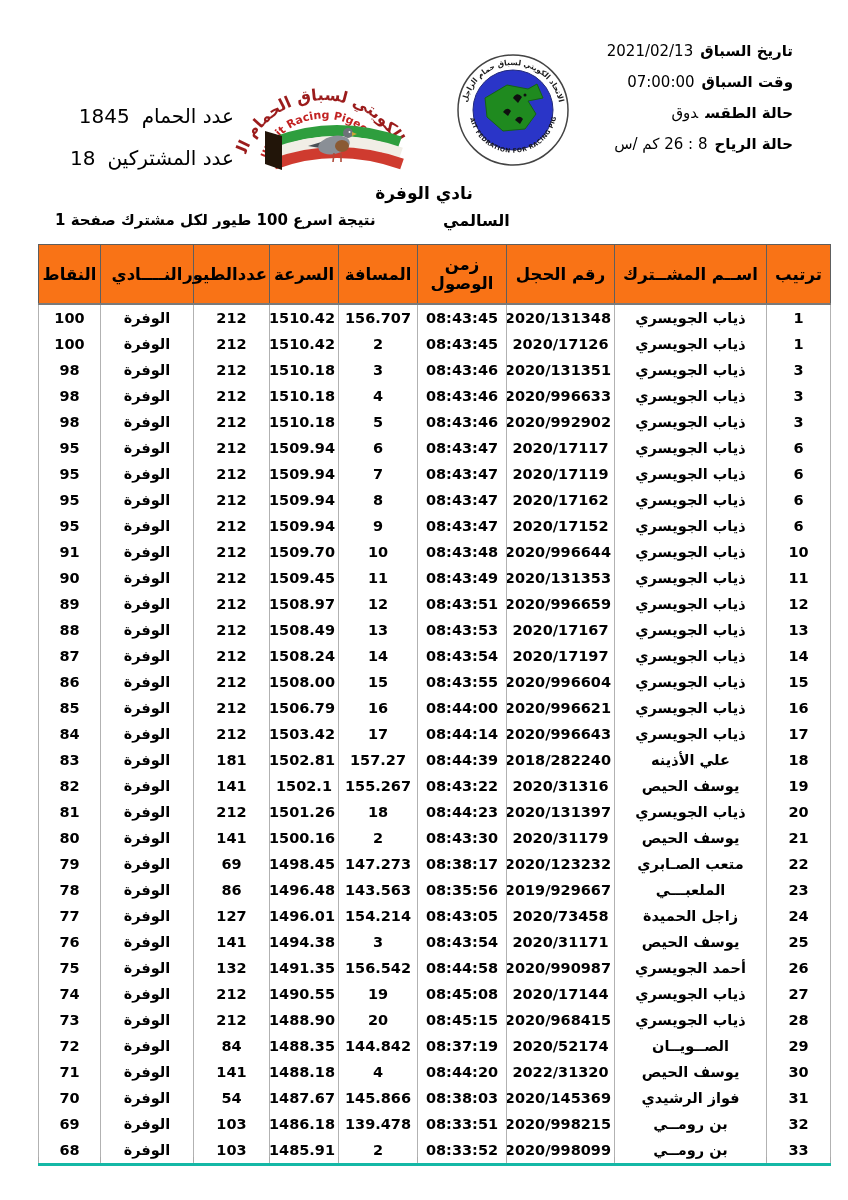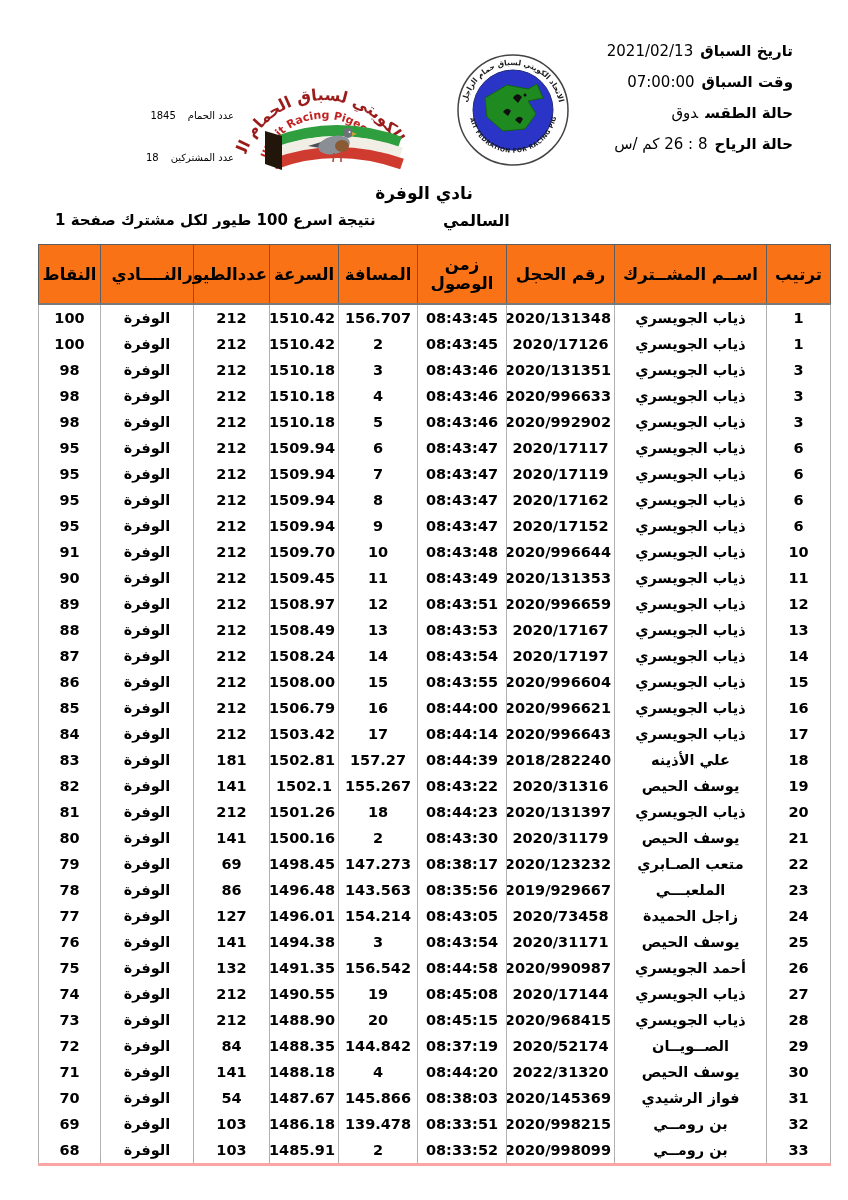--- a/index.html
+++ b/index.html
@@ -9,21 +9,21 @@
     font-family:"DejaVu Sans","Liberation Sans",sans-serif;
     overflow:hidden;
   }
   
   .hdr-right { position:absolute; top:40px; right:55px; direction:rtl; white-space:nowrap; }
   .hdr-right .hline { margin-bottom:9px; font-size:15px; line-height:22px; }
   .hdr-right .lbl { font-weight:bold; margin-inline-end:7px; }
   .hdr-right .val { font-weight:normal; }
   
   .hdr-left { position:absolute; top:106px; right:614px; direction:rtl; text-align:right; white-space:nowrap; }
-  .hdr-left .hline { margin-bottom:22px; font-size:10px; line-height:20px; }
+  .hdr-left .hline { margin-bottom:22px; font-size:20px; line-height:20px; }
   .hdr-left .lbl { margin-inline-end:12px; }
   
   .logo-club { position:absolute; left:230px; top:34px; width:188px; height:142px; }
   .logo-fed  { position:absolute; left:455px; top:40px; width:116px; height:134px; }
   
   .club-title { position:absolute; top:183px; left:0; width:100%; text-align:center;
                 font-weight:bold; font-size:17px; direction:rtl; }
   .subtitle-row { position:absolute; top:211px; left:0; width:100%; height:24px; font-weight:bold; }
   .sub-right  { position:absolute; right:18px; direction:rtl; font-size:16px; white-space:nowrap; }
   .sub-center { position:absolute; left:443px; direction:rtl; font-size:16px; }
@@ -36,21 +36,21 @@
   table.results th {
     background:#f97316; border:1px solid #5e5e5e; border-bottom:2px solid #7a7a7a;
     height:38px; font-size:16.5px; font-weight:bold; padding:10px 2px;
     font-family:"DejaVu Sans","Liberation Sans",sans-serif;
   }
   table.results td {
     height:26px; padding:0 3px; text-align:center; vertical-align:middle;
     border-left:1px solid #b2b2b2; border-right:1px solid #b2b2b2;
     font-weight:bold; font-size:14.5px; white-space:nowrap; overflow:hidden;
   }
-  table.results tbody tr:last-child td { border-bottom:3px solid #fca5a5; }
+  table.results tbody tr:last-child td { border-bottom:3px solid #14b8a6; }
   td.c-name     { text-align:start; padding-inline-start:6px; font-size:14px; }
   td.c-ring     { text-align:start; padding-inline-start:8px; font-size:15px; }
   td.c-arrival  { font-size:15px; }
   td.c-distance { font-size:13.5px; }
   td.c-speed    { font-size:15px; }
   td.c-birds    { font-size:15px; }
   td.c-club     { font-size:11.5px;margin-top:22px; }
   td.c-rank, td.c-points { font-size:15px; }
   
   .tick { position:absolute; width:1px; height:5px; background:#aaa; top:1157px; }

